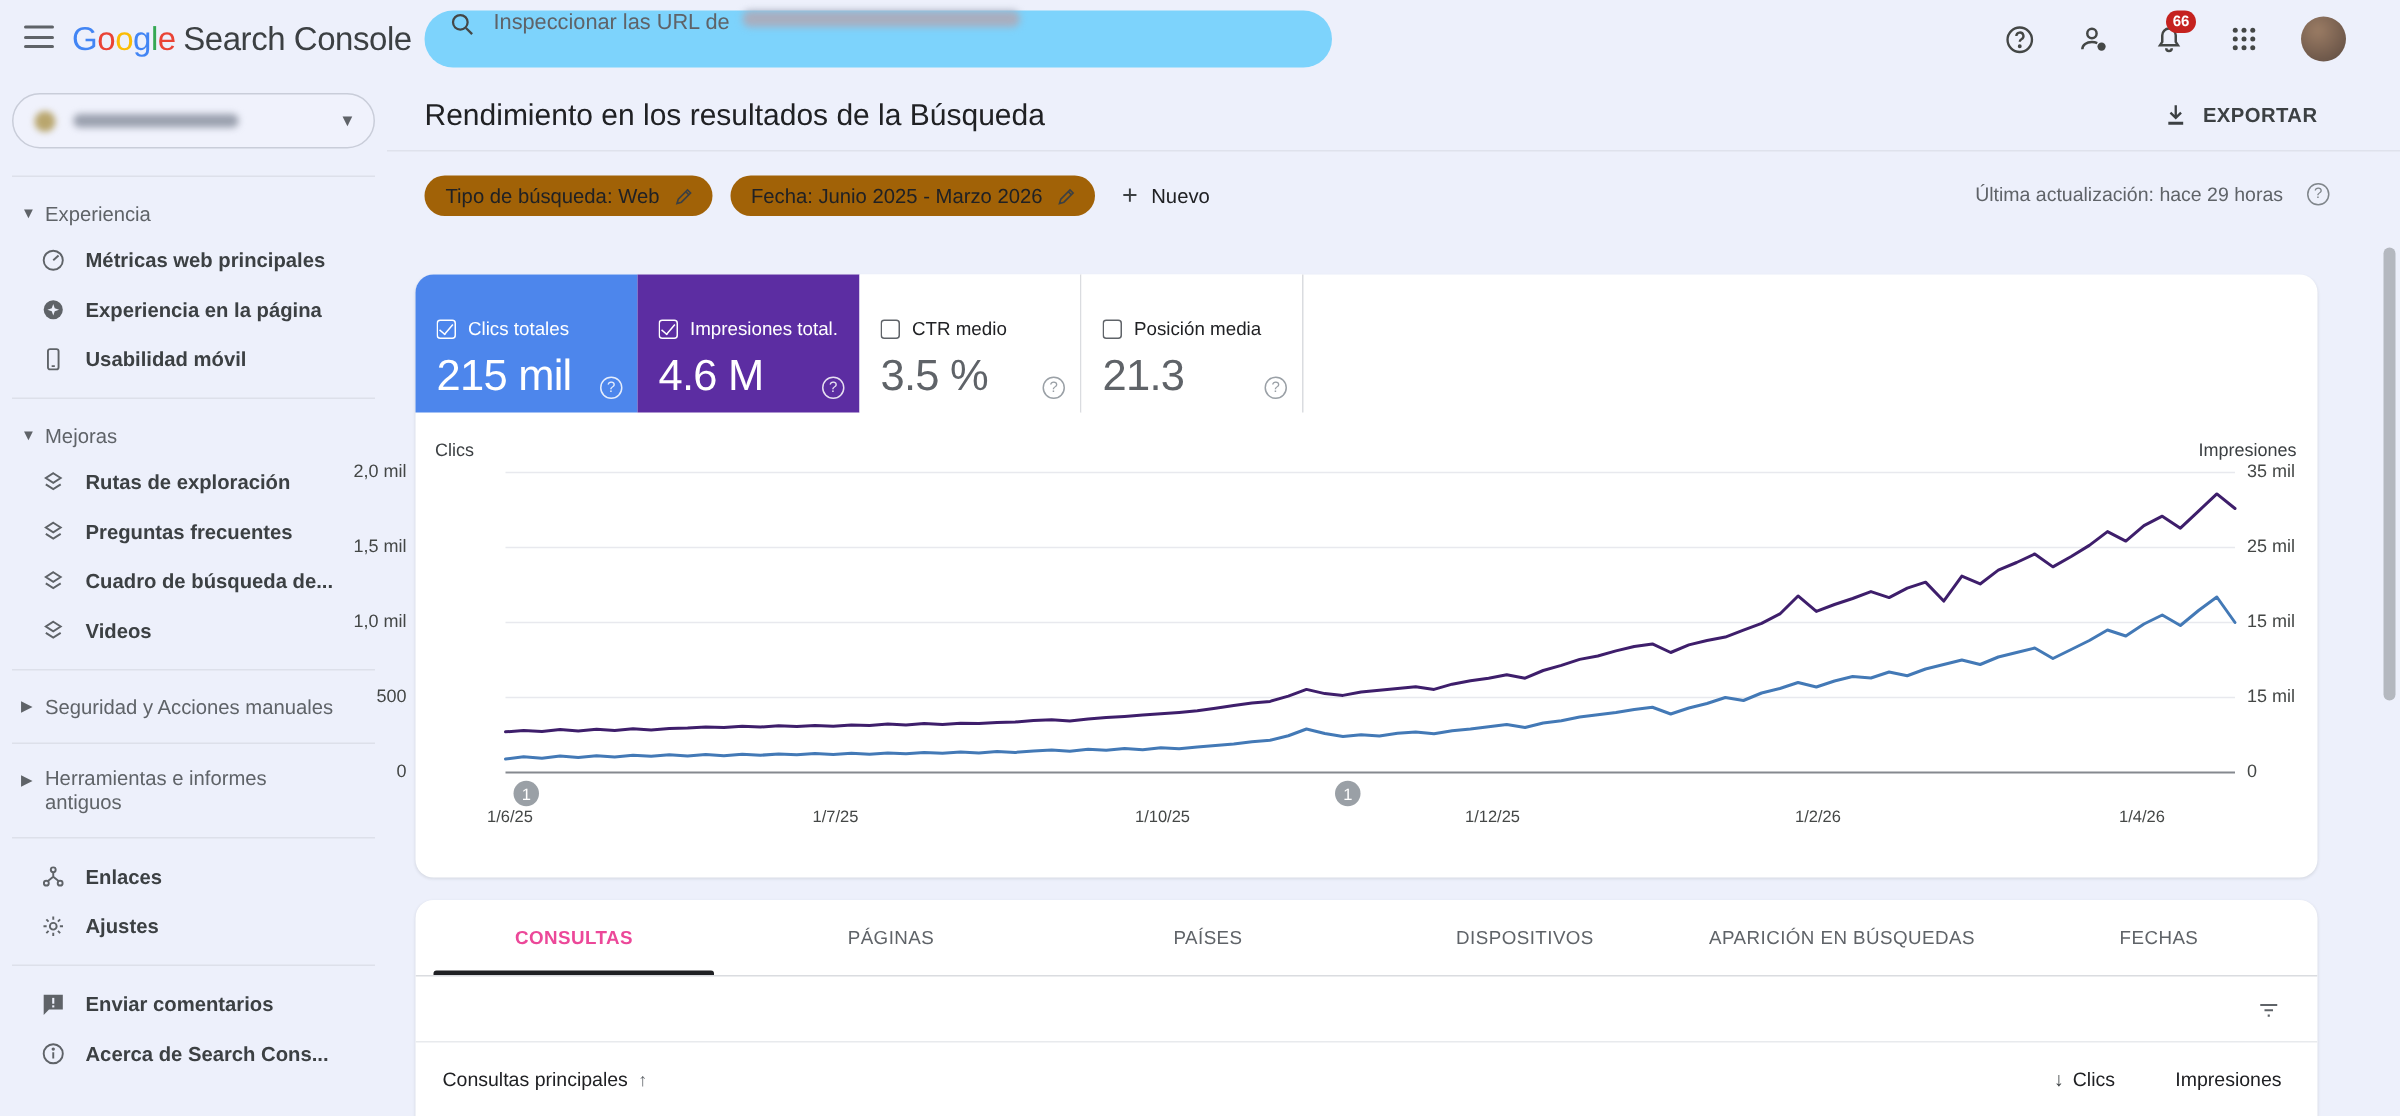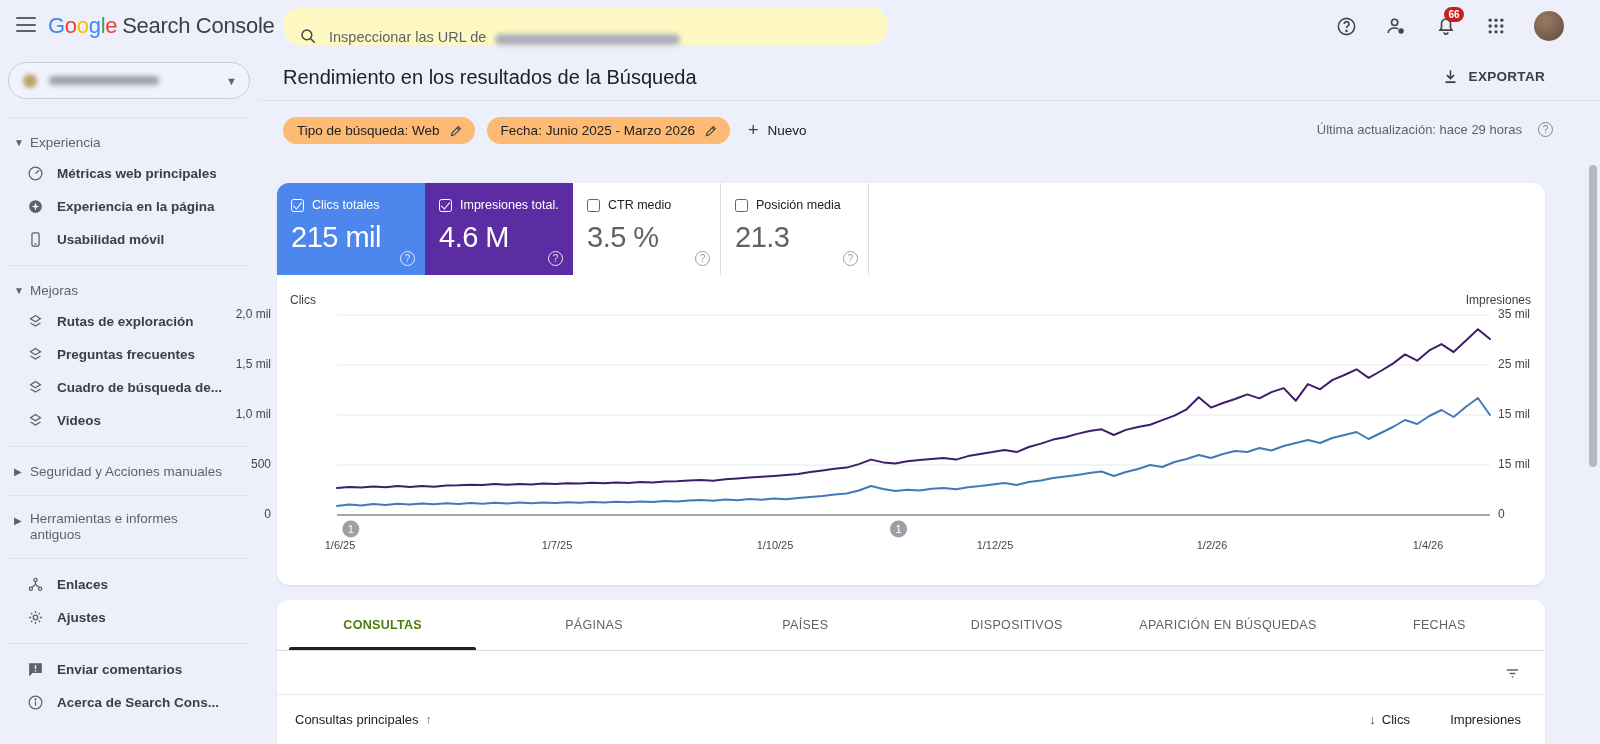--- a/index.html
+++ b/index.html
@@ -6,21 +6,21 @@
   html,body { width:1600px; height:744px; overflow:hidden; }
   body { font-family:"Liberation Sans","DejaVu Sans",sans-serif; background:#edf0fb; color:#202124; position:relative; }
 
   
   .topbar { position:absolute; left:0; top:0; width:1600px; height:52px; }
   .hamburger { position:absolute; left:16px; top:17px; width:20px; height:16px; cursor:pointer; }
   .hamburger span { display:block; height:2px; background:#5f6368; margin-bottom:4.5px; border-radius:1px; }
   .brand { position:absolute; left:48px; top:13px; font-size:22px; letter-spacing:-0.3px; }
   .brand .g1{color:#4285F4}.brand .g2{color:#EA4335}.brand .g3{color:#FBBC05}.brand .g4{color:#4285F4}.brand .g5{color:#34A853}.brand .g6{color:#EA4335}
   .brand .product { color:#3c4043; margin-left:5px; font-weight:400; }
-  .searchbar { position:absolute; left:283px; top:7px; width:605px; height:38px; background:#fef9c3; border-radius:19px; display:flex; align-items:flex-end; padding:0 16px; cursor:text; }
+  .searchbar { position:absolute; left:283px; top:7px; width:605px; height:38px; background:#7dd3fc; border-radius:19px; display:flex; align-items:flex-start; padding:0 16px; cursor:text; }
   .searchbar .stext { color:#5f6368; font-size:14.5px; margin-left:12px; white-space:nowrap; }
   .blurbar { display:inline-block; height:11px; border-radius:5px; background:#a9aebf; filter:blur(2.5px); vertical-align:middle; }
   .top-icons { position:absolute; right:36px; top:0; height:52px; display:flex; align-items:center; gap:26px; }
   .tbtn { position:relative; width:24px; height:24px; display:flex; align-items:center; justify-content:center; color:#444746; cursor:pointer; }
   .badge { position:absolute; top:-7px; left:10px; min-width:20px; height:15px; background:#c5221f; color:#fff; font-size:10px; font-weight:bold; border-radius:8px; display:flex; align-items:center; justify-content:center; padding:0 4px; }
   .avatar { width:30px; height:30px; border-radius:50%; overflow:hidden; position:relative; cursor:pointer; }
   .avatar div { position:absolute; inset:-4px; background:radial-gradient(circle at 40% 35%, #9c7d65, #6e584a 60%, #4c463f); filter:blur(2px); }
 
   
   .sidebar { position:absolute; left:0; top:52px; width:258px; height:692px; font-size:13.5px; }
@@ -36,31 +36,31 @@
   .nav-head.wrap .caret { margin-top:2px; }
   .sdivider { height:1px; background:#dde0ea; margin:9px 8px 9px 8px; }
 
   
   .main-title { position:absolute; left:283px; top:66px; font-size:20px; font-weight:400; color:#202124; }
   .export-btn { position:absolute; right:55px; top:68px; display:flex; align-items:center; gap:10px; font-size:13.5px; font-weight:bold; color:#3c4043; letter-spacing:.3px; cursor:pointer; }
   .export-btn svg { color:#3c4043; }
   .title-divider { position:absolute; left:258px; top:100px; width:1342px; height:1px; background:#dfe2ec; }
 
   .filters { position:absolute; left:283px; top:117px; height:27px; display:flex; align-items:center; gap:12px; }
-  .chip { height:27px; background:#fdba74; border-radius:14px; display:flex; align-items:center; padding:0 12px 0 14px; font-size:13.5px; color:#202124; cursor:pointer; }
+  .chip { height:27px; background:#a16207; border-radius:14px; display:flex; align-items:center; padding:0 12px 0 14px; font-size:13.5px; color:#202124; cursor:pointer; }
   .chip .pencil { margin-left:9px; color:#3c4043; display:flex; }
   .new-btn { display:flex; align-items:center; gap:9px; font-size:13.5px; color:#202124; cursor:pointer; padding:0 6px; }
   .new-btn .plus { font-size:18px; font-weight:400; color:#3c4043; }
   .last-updated { position:absolute; right:47px; top:122px; font-size:13px; color:#5f6368; display:flex; align-items:center; gap:16px; }
   .qmark { width:15px; height:15px; border:1.3px solid #80868b; border-radius:50%; font-size:10px; color:#80868b; display:inline-flex; align-items:center; justify-content:center; flex:none; }
 
   
   .chart-card { position:absolute; left:277px; top:183px; width:1268px; height:402px; background:#fff; border-radius:12px; box-shadow:0 1px 2px rgba(60,64,67,.12); }
   .metric-cards { position:absolute; left:0; top:0; height:92px; display:flex; }
-  .mcard { width:148px; height:92px; position:relative; padding:15px 14px; cursor:pointer; }
+  .mcard { width:148px; height:92px; position:relative; padding:29px 14px; cursor:pointer; }
   .mcard.c0 { border-top-left-radius:12px; color:#fff; }
   .mcard.c1 { color:#fff; }
   .mcard.white { background:#fff; border-right:1px solid #dadce0; color:#202124; }
   .mcard .mlabel { display:flex; align-items:center; gap:8px; font-size:12.5px; white-space:nowrap; overflow:hidden; }
   .cbx { width:13px; height:13px; border:1.6px solid currentColor; border-radius:2.5px; position:relative; flex:none; }
   .cbx.checked::after { content:""; position:absolute; left:2.5px; top:0px; width:4px; height:8px; border:solid currentColor; border-width:0 1.8px 1.8px 0; transform:rotate(40deg); }
   .mcard.white .cbx { border-color:#5f6368; }
   .mvalue { font-size:29px; margin-top:9px; letter-spacing:-0.5px; }
   .mcard.white .mvalue { color:#5f6368; }
   .mhelp { position:absolute; right:10px; bottom:9px; width:15px; height:15px; border-radius:50%; border:1.3px solid rgba(255,255,255,.85); color:rgba(255,255,255,.85); font-size:10px; display:flex; align-items:center; justify-content:center; }
@@ -74,21 +74,21 @@
   .yleft { position:absolute; left:-6px; top:0; }
   .yright { position:absolute; left:1221px; top:0; }
   .yleft span, .yright span { font-size:12px; color:#444746; }
   .xlabels span { position:absolute; top:356px; transform:translateX(-50%); font-size:11px; color:#444746; }
   #chart-svg { position:absolute; left:0; top:107px; }
 
   
   .table-card { position:absolute; left:277px; top:600px; width:1268px; height:220px; background:#fff; border-radius:12px 12px 0 0; box-shadow:0 1px 2px rgba(60,64,67,.12); overflow:hidden; }
   .tabs { display:flex; height:51px; border-bottom:1px solid #dadce0; }
   .tab { flex:1; display:flex; align-items:center; justify-content:center; font-size:12.5px; letter-spacing:.3px; color:#5f6368; font-weight:400; cursor:pointer; position:relative; }
-  .tab.active { color:#4d7c0f; font-weight:bold; }
+  .tab.active { color:#ec4899; font-weight:bold; }
   .tab.active::after { content:""; position:absolute; left:12px; right:12px; bottom:0; height:3px; background:#202124; border-radius:2px 2px 0 0; }
   .filter-row { height:44px; border-bottom:1px solid #e8eaed; position:relative; }
   .filter-icon { position:absolute; right:24px; top:14px; color:#5f6368; cursor:pointer; }
   .thead-row { height:50px; position:relative; font-size:13px; color:#202124; }
   .thead-first { position:absolute; left:18px; top:17px; display:flex; gap:7px; align-items:center; cursor:pointer; }
   .thead-first .arr { color:#5f6368; font-size:12px; }
   .thead-clics { position:absolute; right:135px; top:17px; display:flex; gap:6px; align-items:center; cursor:pointer; }
   .thead-impr { position:absolute; right:24px; top:17px; cursor:pointer; }
 
   

